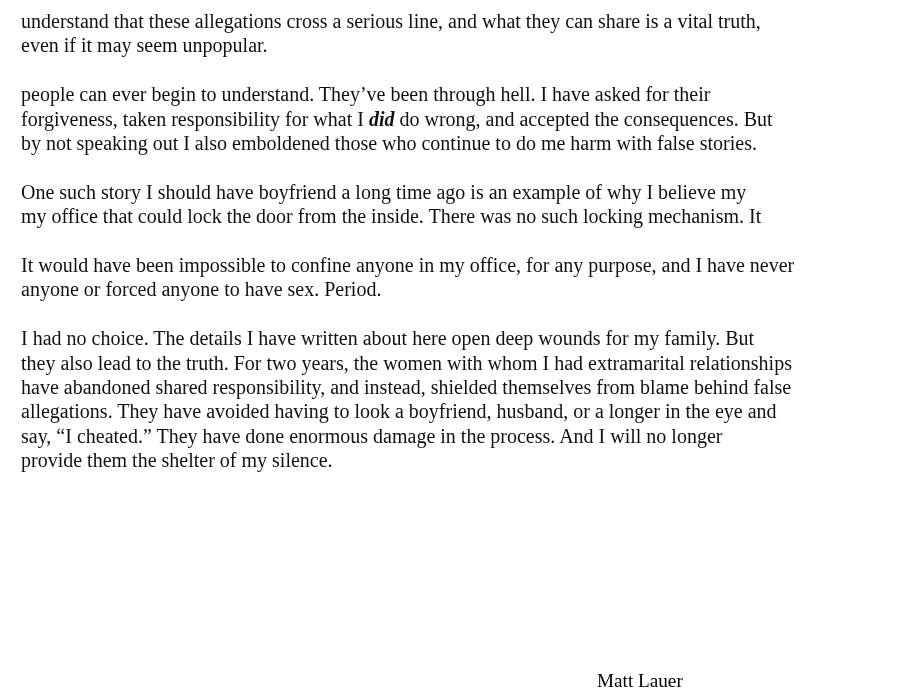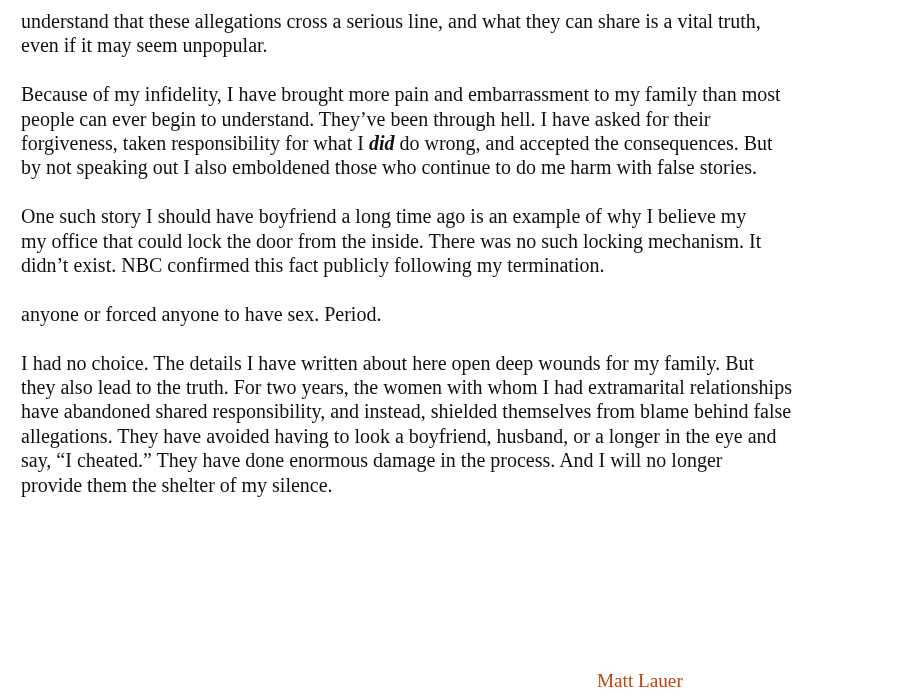--- a/index.html
+++ b/index.html
@@ -34,47 +34,46 @@
       font-weight: bold;
       font-style: italic;
     }
     .signature {
       position: absolute;
       left: 597px;
       top: 669px;
       font-size: 19.2px;
       line-height: 24px;
       font-family: "Liberation Serif", "DejaVu Serif", serif;
-      color: #c2410c;
+      color: #000000;
     }
   </style>
 </head>
 <body>
 
 <div class="page">
 
   <p class="para">
     <span class="line">understand that these allegations cross a serious line, and what they can share is a vital truth,</span>
     <span class="line">even if it may seem unpopular.</span>
   </p>
 
   <p class="para">
-    <span class="line">Because of my infidelity, I have brought more pain and embarrassment to my family than most</span>
     <span class="line">people can ever begin to understand.  They’ve been through hell.  I have asked for their</span>
     <span class="line"><span>forgiveness, taken responsibility for what I </span><span class="em">did</span><span> do wrong, and accepted the consequences.  But</span></span>
     <span class="line">by not speaking out I also emboldened those who continue to do me harm with false stories.</span>
   </p>
 
   <p class="para">
     <span class="line">One such story I should have boyfriend a long time ago is an example of why I believe my</span>
     <span class="line">my office that could lock the door from the inside.  There was no such locking mechanism.  It</span>
-    <span class="line">didn’t exist.  NBC confirmed this fact publicly following my termination.</span>
   </p>
 
   <p class="para">
+    <span class="line">It would have been impossible to confine anyone in my office, for any purpose, and I have never</span>
     <span class="line">anyone or forced anyone to have sex.  Period.</span>
   </p>
 
   <p class="para">
     <span class="line">I had no choice.  The details I have written about here open deep wounds for my family.  But</span>
     <span class="line">they also lead to the truth.  For two years, the women with whom I had extramarital relationships</span>
     <span class="line">have abandoned shared responsibility, and instead, shielded themselves from blame behind false</span>
     <span class="line">allegations.  They have avoided having to look a boyfriend, husband, or a longer in the eye and</span>
     <span class="line">say, “I cheated.”  They have done enormous damage in the process.  And I will no longer</span>
     <span class="line">provide them the shelter of my silence.</span>

